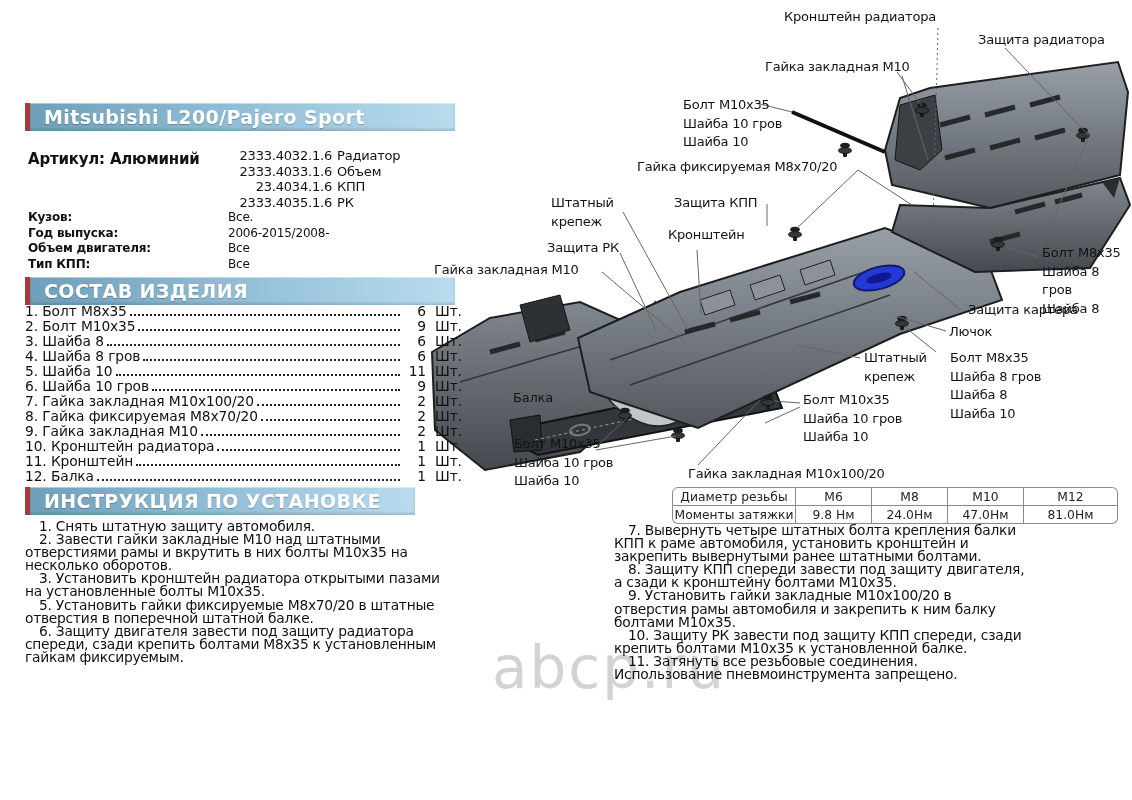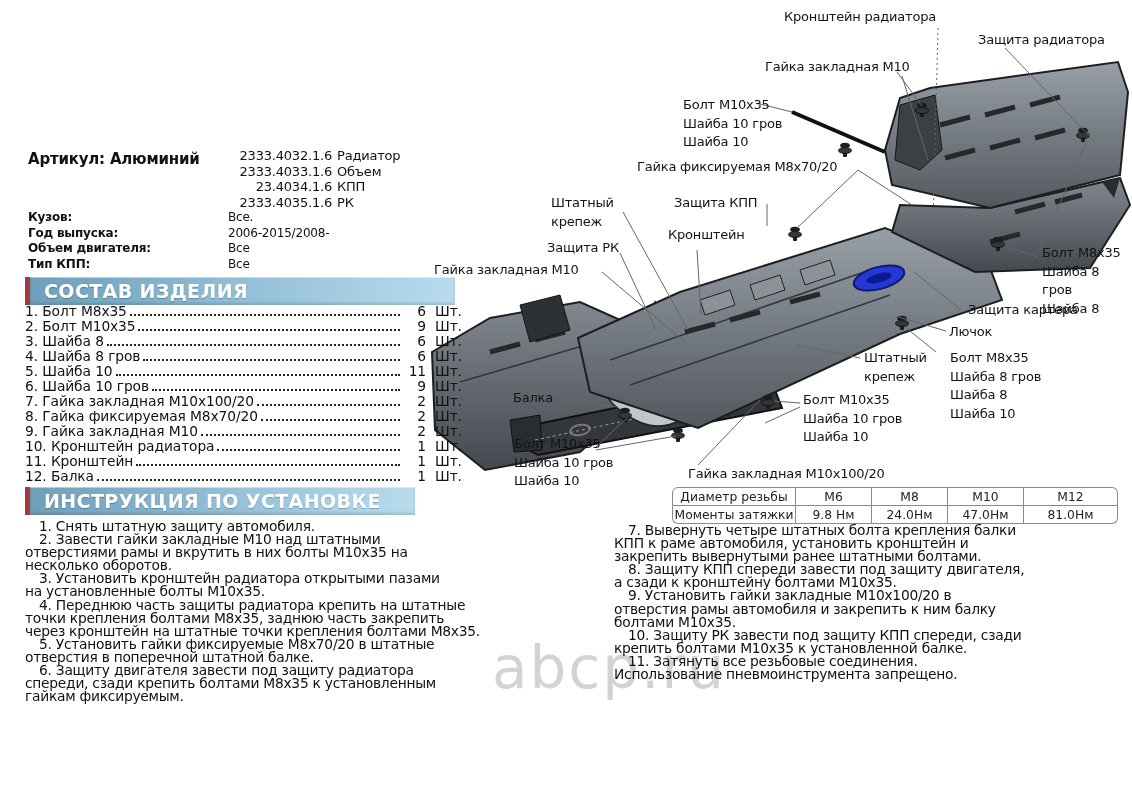--- a/index.html
+++ b/index.html
@@ -59,20 +59,23 @@
              color:#cccccc;opacity:.85;letter-spacing:2px;z-index:0;text-align:center;}
   .content{z-index:1;}
 </style>
 </head>
 <body>
 
 <div id="page">
 
   <div class="watermark">abcp.ru</div>
 
+  <div class="bar content" style="left:25px;top:103px;width:430px;">
+    <span>Mitsubishi L200/Pajero Sport</span>
+  </div>
 
   <div class="lbl content" style="position:absolute;left:28px;top:150px;">Артикул: Алюминий</div>
 
   <div class="codes content">
     <div class="code-row">
       <span class="code">2333.4032.1.6</span>
       <span class="cname">Радиатор</span>
     </div>
     <div class="code-row">
       <span class="code">2333.4033.1.6</span>
@@ -190,23 +193,20 @@
     <span>ИНСТРУКЦИЯ ПО УСТАНОВКЕ</span>
   </div>
 
   <div class="steps content" id="steps-left">
     <p>1. Снять штатную защиту автомобиля.</p>
     <p>2. Завести гайки закладные М10 над штатными
 отверстиями рамы и вкрутить в них болты М10х35 на
 несколько оборотов.</p>
     <p>3. Установить кронштейн радиатора открытыми пазами
 на установленные болты М10х35.</p>
-    <p>4. Переднюю часть защиты радиатора крепить на штатные
-точки крепления болтами М8х35, заднюю часть закрепить
-через кронштейн на штатные точки крепления болтами М8х35.</p>
     <p>5. Установить гайки фиксируемые М8х70/20 в штатные
 отверстия в поперечной штатной балке.</p>
     <p>6. Защиту двигателя завести под защиту радиатора
 спереди, сзади крепить болтами М8х35 к установленным
 гайкам фиксируемым.</p>
   </div>
 
   <div class="steps content" id="steps-right">
     <p>7. Вывернуть четыре штатных болта крепления балки
 КПП к раме автомобиля, установить кронштейн и

